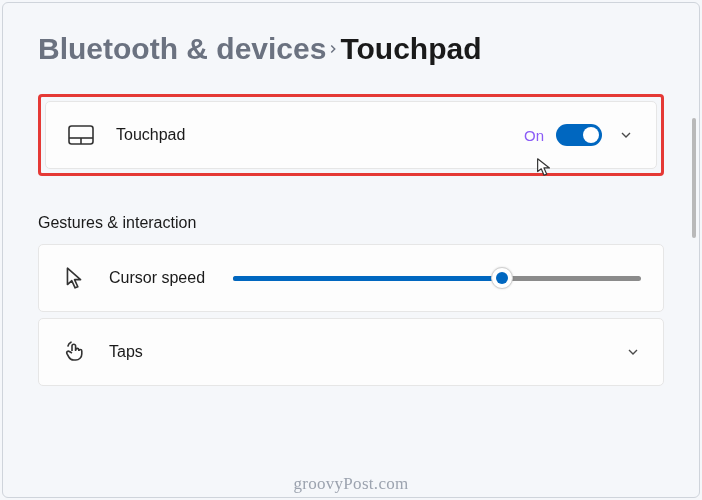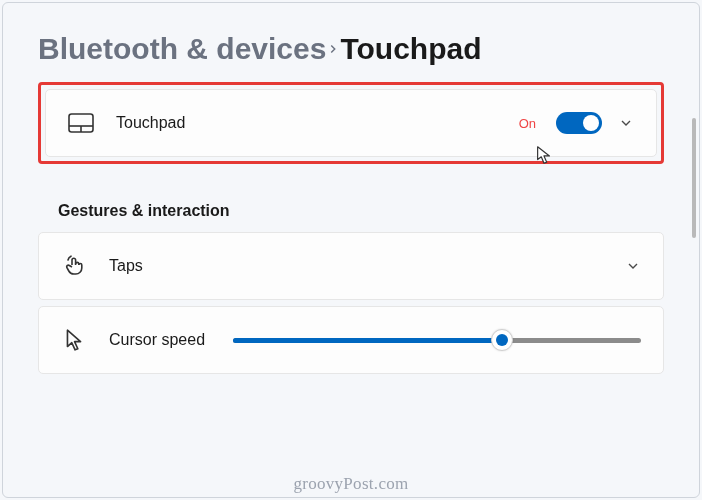--- a/index.html
+++ b/index.html
@@ -10,21 +10,21 @@
       height: 500px;
       overflow: hidden;
       position: relative;
     }
     .container {
       padding: 32px 38px 0 38px;
     }
     .breadcrumb {
       display: flex;
       align-items: center;
-      margin-bottom: 16px;
+      margin-bottom: 28px;
     }
     .breadcrumb-parent {
       font-size: 30px;
       font-weight: 600;
       color: #6b7280;
       cursor: pointer;
     }
     .breadcrumb-sep {
       font-size: 22px;
       color: #6b7280;
@@ -62,23 +62,23 @@
       color: #333;
     }
     .card-label {
       font-size: 16px;
       color: #1a1a1a;
       margin-left: 22px;
       flex: 0 0 auto;
     }
     .spacer { flex: 1; }
     .toggle-state {
-      font-size: 13px;
-      color: #ef4444;
-      margin-right: 20px;
+      font-size: 15px;
+      color: #8b5cf6;
+      margin-right: 12px;
     }
     .toggle {
       width: 46px;
       height: 22px;
       background: #0067c0;
       border-radius: 11px;
       position: relative;
       cursor: pointer;
       margin-right: 16px;
     }
@@ -100,24 +100,23 @@
     .cursor-pointer {
       position: absolute;
       right: 108px;
       bottom: -4px;
       width: 18px;
       height: 20px;
       pointer-events: none;
     }
     .section-title {
       font-size: 16px;
-      font-weight: 700;
+      font-weight: 400;
       color: #1a1a1a;
       margin-bottom: 12px;
-      margin-left: 20px;
     }
     .slider-wrap {
       flex: 1;
       margin-left: 28px;
       display: flex;
       align-items: center;
     }
     .slider-track {
       position: relative;
       height: 5px;
@@ -219,48 +218,48 @@
     </div>
     <svg class="cursor-pointer" viewBox="0 0 18 22">
       <path d="M2 2 L2 16 L6 13 L9 20 L12 19 L9 12 L15 12 Z" fill="#fff" stroke="#333" stroke-width="1.3" stroke-linejoin="round"></path>
     </svg>
   </div>
 
   <div class="section-title">Gestures &amp; interaction</div>
 
   <div class="setting-card nohl">
     <span class="card-icon">
-      <svg width="24" height="24" viewBox="0 0 24 24" fill="none" stroke="#333" stroke-width="1.6">
-        <path d="M10 11 V6 a1.8 1.8 0 0 1 3.6 0 V11"></path>
-        <path d="M13.6 10 a1.6 1.6 0 0 1 3.2 0 v1"></path>
-        <path d="M16.8 11 a1.5 1.5 0 0 1 3 0 v3 a6 6 0 0 1 -6 6 h-2 a6 6 0 0 1 -5 -3 l-2 -3.5 a1.7 1.7 0 0 1 2.6 -2 L10 13"></path>
-        <path d="M6 6 a5.5 5.5 0 0 1 3 -3.8" stroke-linecap="round"></path>
-      </svg>
-    </span>
-    <span class="card-label">Taps</span>
-    <span class="spacer"></span>
-    <span class="chevron">
-      <svg width="16" height="16" viewBox="0 0 24 24" fill="none" stroke="currentColor" stroke-width="2">
-          <polyline points="6 9 12 15 18 9"></polyline>
-        </svg>
-    </span>
-  </div>
-
-  <div class="setting-card nohl">
-    <span class="card-icon">
       <svg width="22" height="24" viewBox="0 0 18 22" fill="none" stroke="#333" stroke-width="1.5">
         <path d="M3 2 L3 17 L7 13.5 L10 20 L12.5 19 L9.5 12.5 L15 12.5 Z" stroke-linejoin="round"></path>
       </svg>
     </span>
     <span class="card-label">Cursor speed</span>
     <div class="slider-wrap">
       <div class="slider-track">
         <div class="slider-fill"></div>
         <div class="slider-thumb"></div>
       </div>
     </div>
   </div>
 
+  <div class="setting-card nohl">
+    <span class="card-icon">
+      <svg width="24" height="24" viewBox="0 0 24 24" fill="none" stroke="#333" stroke-width="1.6">
+        <path d="M10 11 V6 a1.8 1.8 0 0 1 3.6 0 V11"></path>
+        <path d="M13.6 10 a1.6 1.6 0 0 1 3.2 0 v1"></path>
+        <path d="M16.8 11 a1.5 1.5 0 0 1 3 0 v3 a6 6 0 0 1 -6 6 h-2 a6 6 0 0 1 -5 -3 l-2 -3.5 a1.7 1.7 0 0 1 2.6 -2 L10 13"></path>
+        <path d="M6 6 a5.5 5.5 0 0 1 3 -3.8" stroke-linecap="round"></path>
+      </svg>
+    </span>
+    <span class="card-label">Taps</span>
+    <span class="spacer"></span>
+    <span class="chevron">
+      <svg width="16" height="16" viewBox="0 0 24 24" fill="none" stroke="currentColor" stroke-width="2">
+          <polyline points="6 9 12 15 18 9"></polyline>
+        </svg>
+    </span>
+  </div>
+
 </div>
 
 <div class="scrollbar"></div>
 
 <div class="watermark">groovyPost.com</div>
 
 </body></html>

